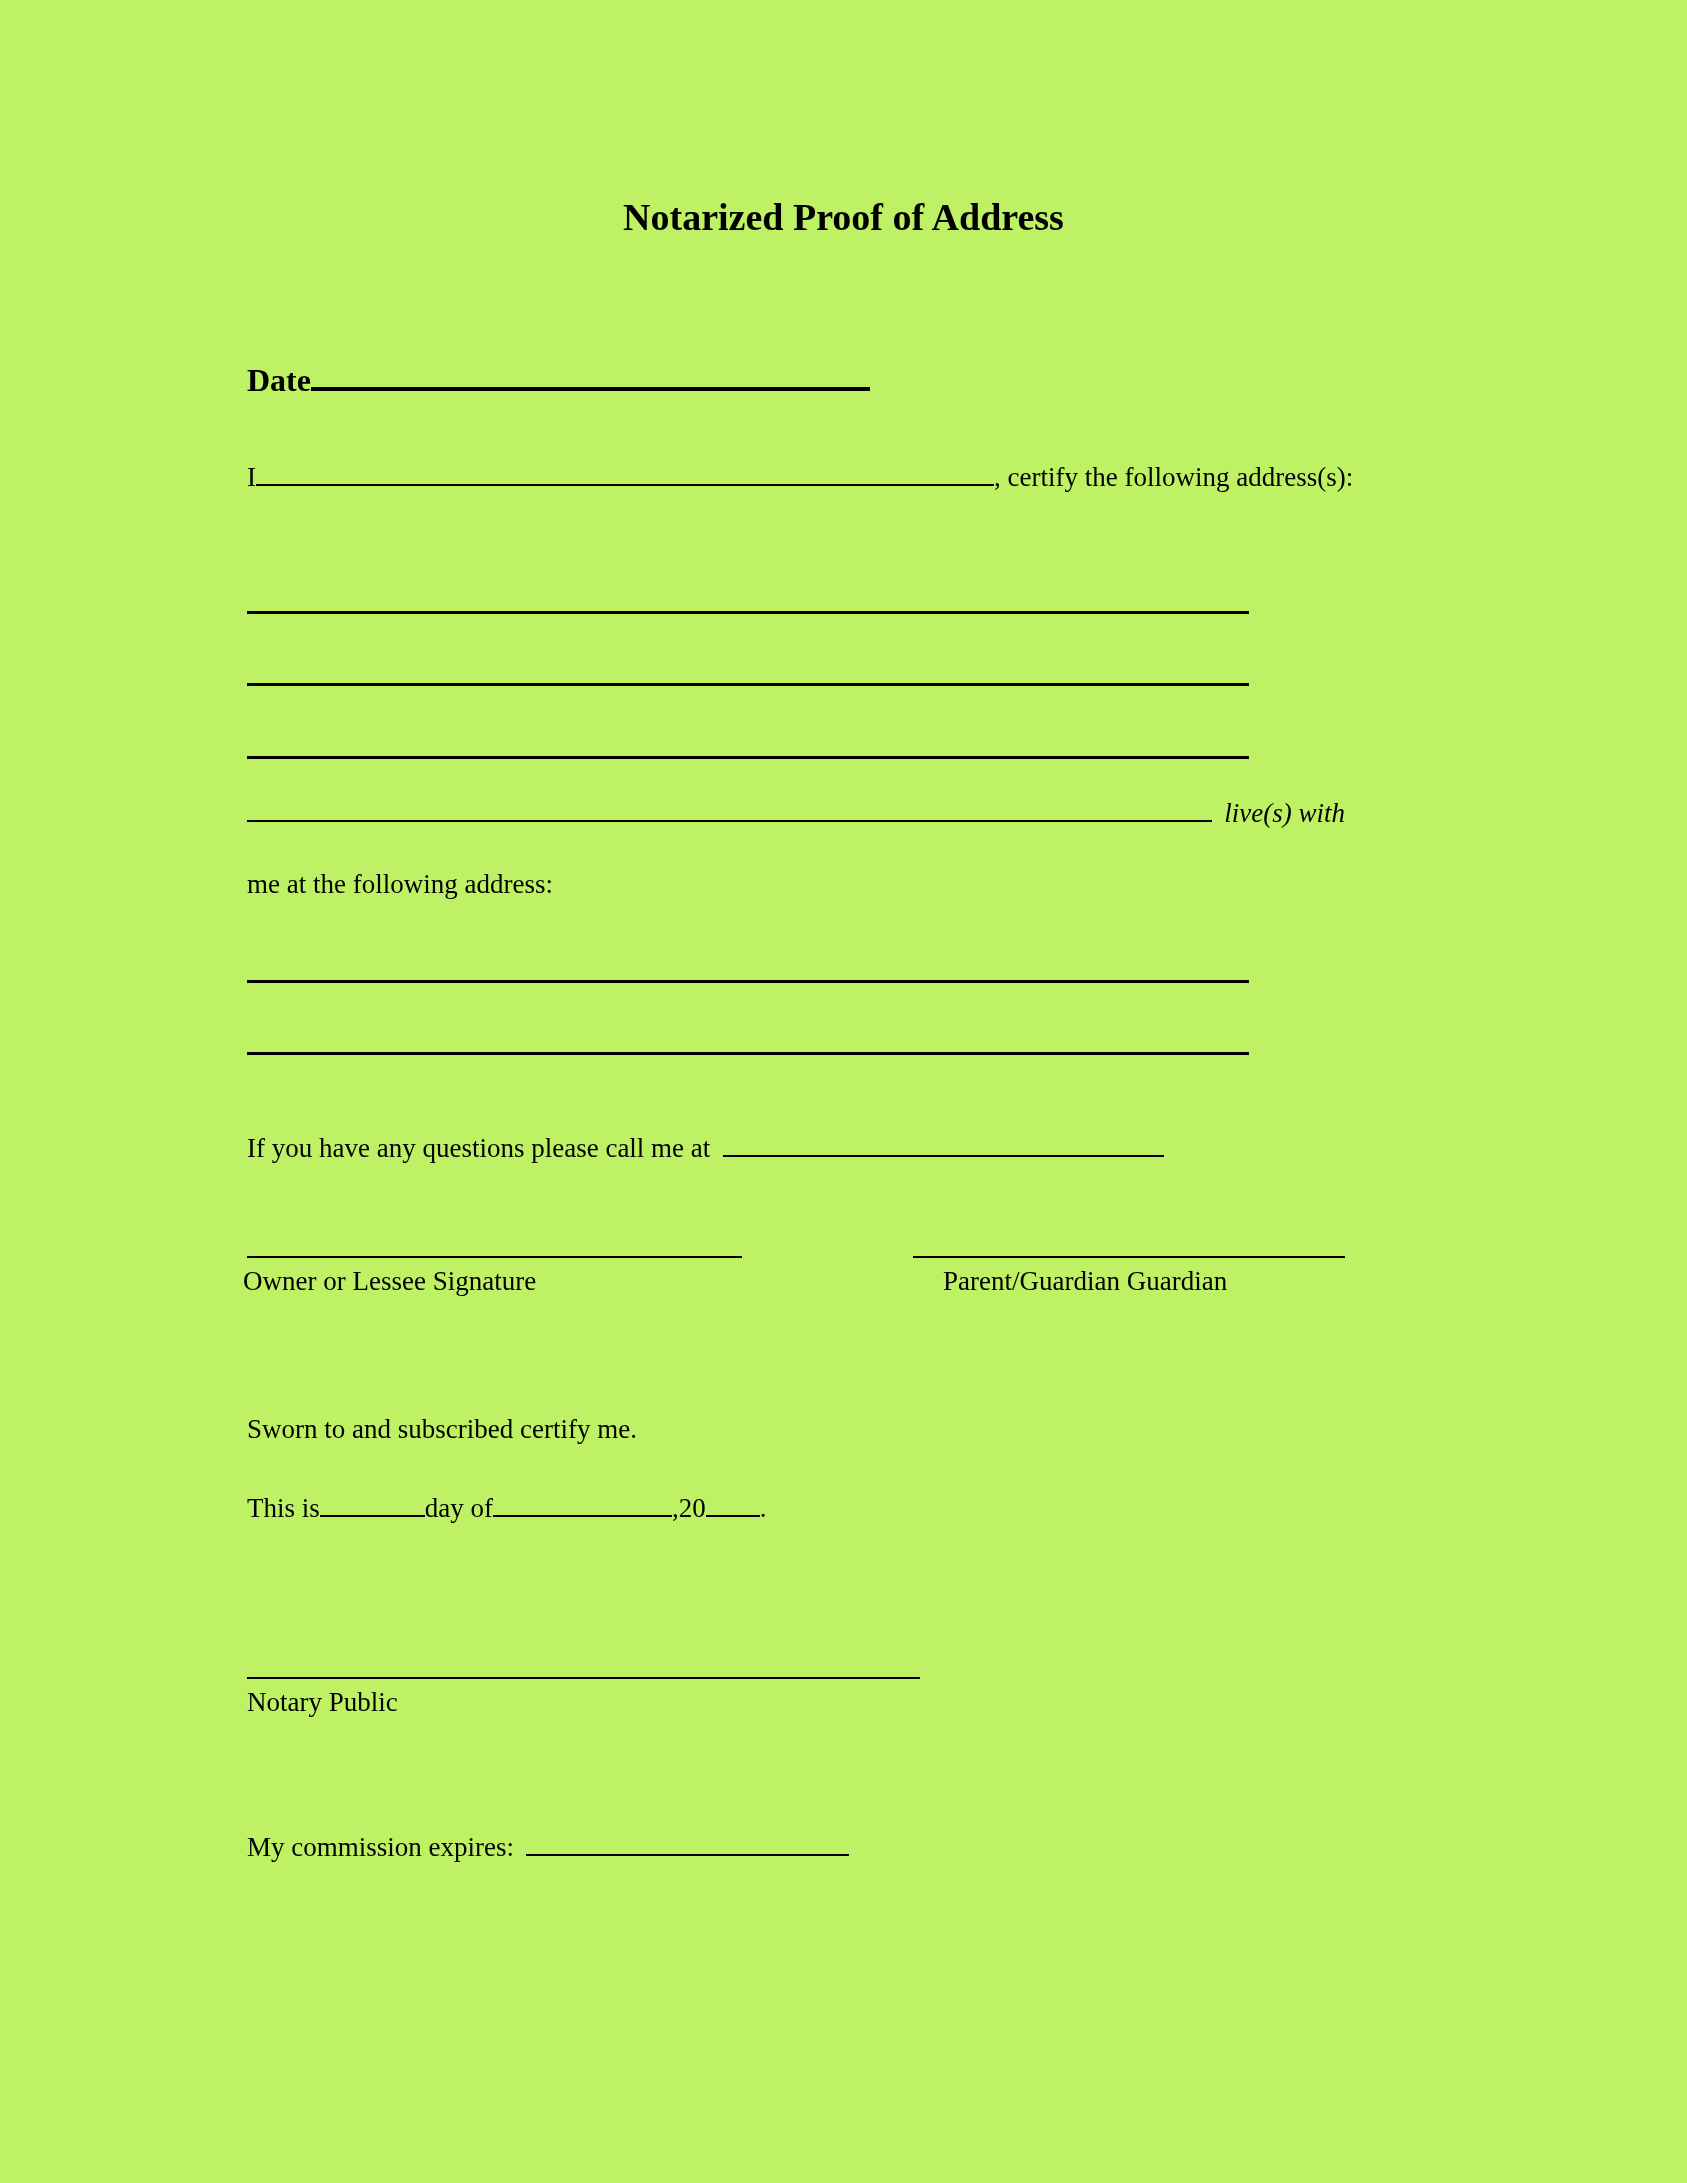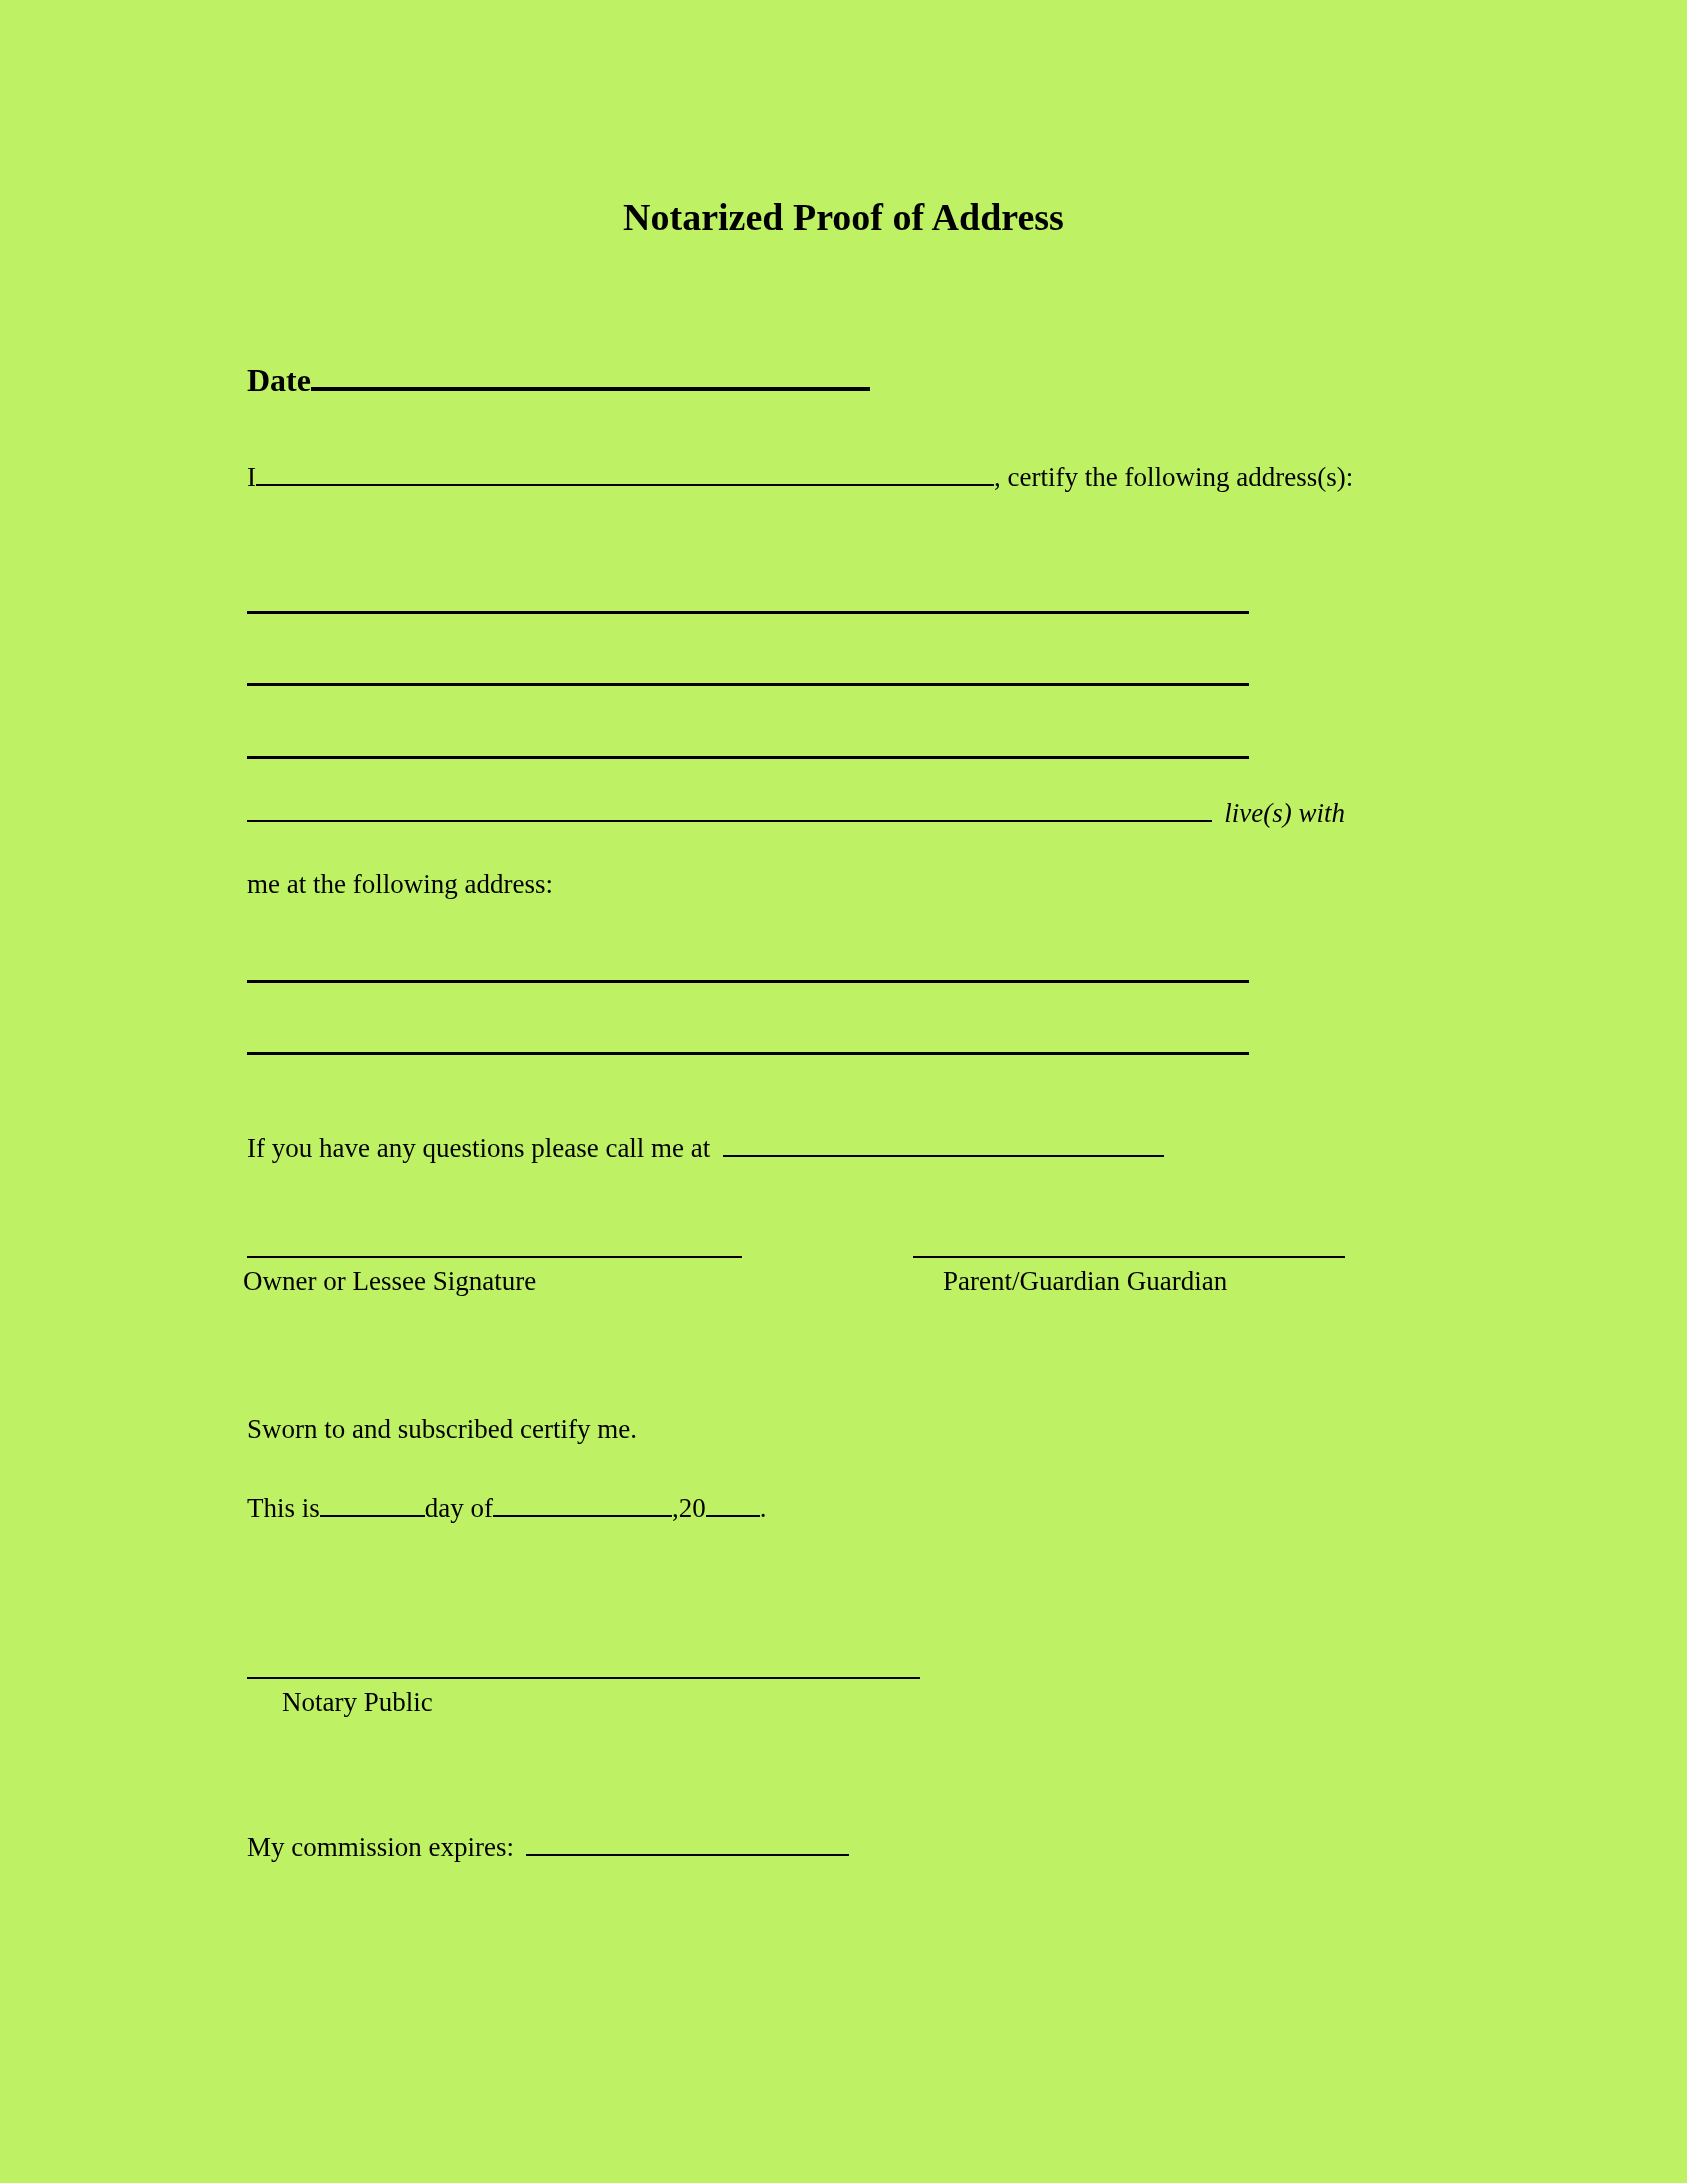--- a/index.html
+++ b/index.html
@@ -107,20 +107,20 @@
   <span class="sig-label" style="top:1266px; left:243px;">Owner or Lessee Signature</span>
   <span class="sig-label" style="top:1266px; left:943px;">Parent/Guardian Guardian</span>
 
   <div class="row" style="top:1413px; left:247px;">Sworn to and subscribed certify me.</div>
 
   <div class="row" style="top:1492px; left:247px;">
     <span>This is</span><span class="blank w120"></span><span>day of</span><span class="blank w205"></span><span>,20</span><span class="blank w62"></span><span>.</span>
   </div>
 
   <div class="rule thin" style="top:1677px; left:247px; width:673px;"></div>
-  <span class="sig-label" style="top:1687px; left:247px;margin-left:35px;">Notary Public</span>
+  <span class="sig-label" style="top:1687px; left:247px;">Notary Public</span>
 
   <div class="row" style="top:1831px; left:247px;">
     <span>My commission expires:</span><span class="blank w370 gap-left"></span>
   </div>
 
 </div>
 
 
 </body></html>

